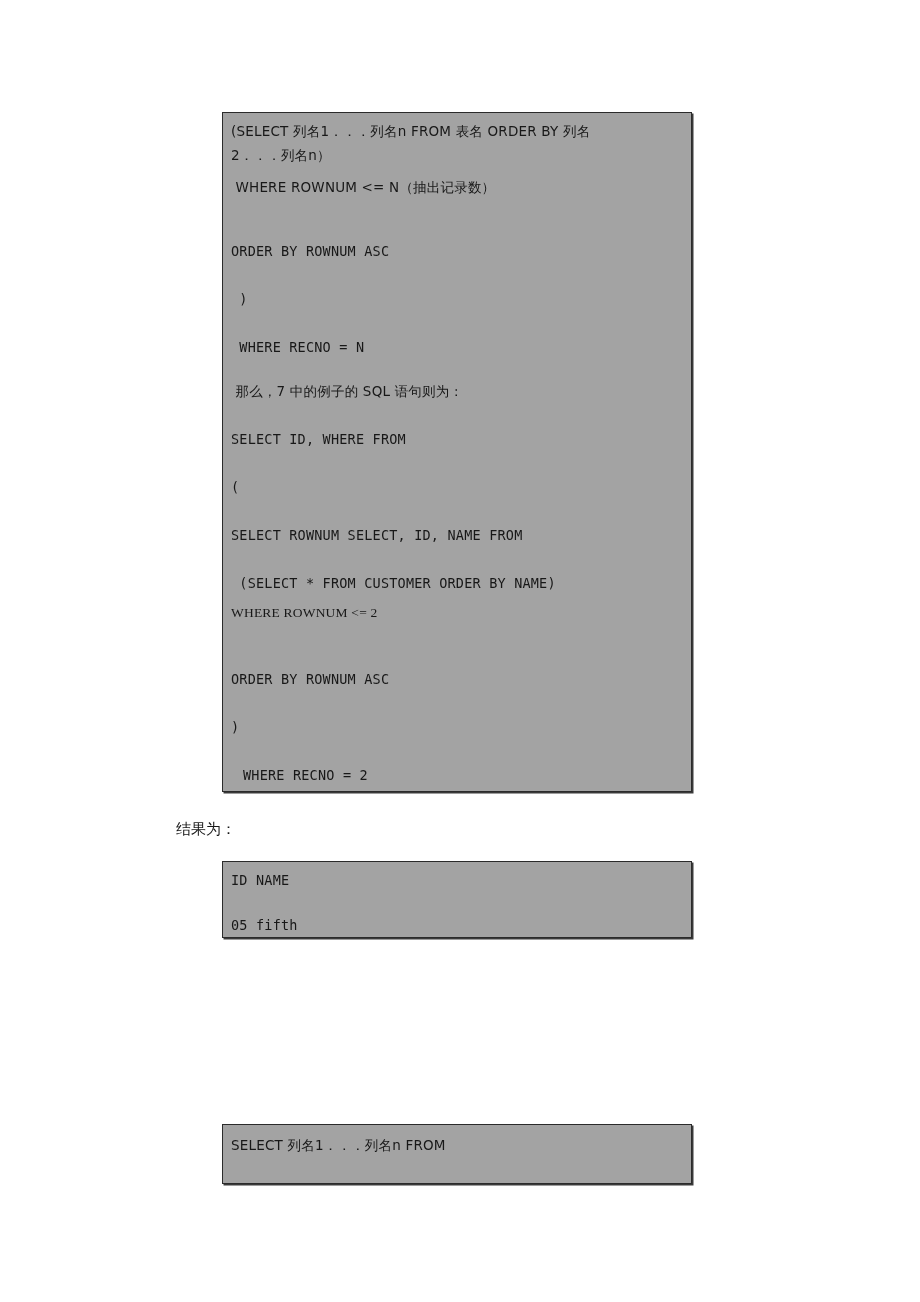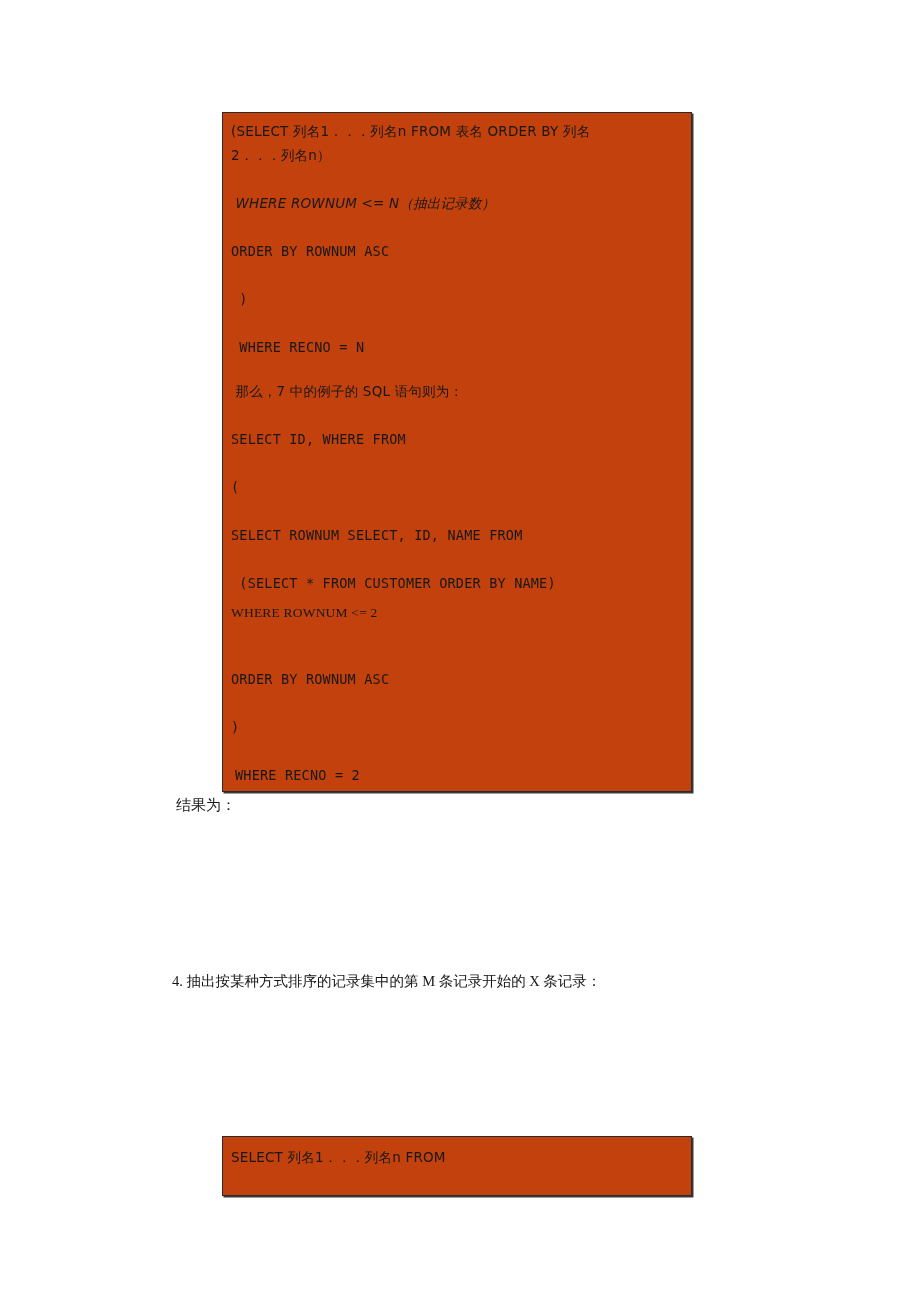--- a/index.html
+++ b/index.html
@@ -22,21 +22,21 @@
     left: 0;
     top: 0;
     width: 920px;
     height: 1302px;
     background: #ffffff;
   }
 
   
   .codebox {
     position: absolute;
-    background: #c2410c;
+    background: #a3a3a3;
     border: 1px solid #2b2b2b;
     box-sizing: border-box;
     box-shadow: 1.5px 1.5px 0 #3a3a3a;
   }
   .codebox .lines {
     padding: 0;
     margin: 0;
   }
   .code-line {
     font-family: "DejaVu Sans Mono", "Liberation Mono", monospace;
@@ -64,34 +64,33 @@
     top: 861px;
     width: 470px;
     height: 77px;
   }
   
   #box-sql-paged {
     left: 222px;
     top: 1124px;
     width: 470px;
     height: 60px;
-    margin-top: 12px;
   }
 
   
   .prose {
     position: absolute;
     font-family: "Liberation Serif", "DejaVu Serif", serif;
     font-size: 14.5px;
     line-height: 26px;
     color: #161616;
   }
   #label-result {
     left: 176px;
-    top: 792px;
+    top: 816px;
     font-size: 15px;
   }
   #para-heading {
     left: 172px;
     top: 968px;
     font-size: 14.5px;
     white-space: nowrap;
   }
   #para-body {
     left: 120px;
@@ -107,40 +106,45 @@
 </style>
 </head>
 <body>
 
 <div class="page">
 
   <div class="codebox" id="box-sql-main">
     <div class="lines">
         <div class="code-line cjk" style="top: 12px; left: 8px;">(SELECT 列名1．．．列名n FROM 表名 ORDER BY 列名</div>
         <div class="code-line cjk" style="top: 36px; left: 8px;">2．．．列名n）</div>
-        <div class="code-line cjk" style="top: 84px; left: 8px; font-style: italic;"> WHERE ROWNUM &lt;= N（抽出记录数）</div>
+        <div class="code-line cjk" style="top: 68px; left: 8px;"> WHERE ROWNUM &lt;= N（抽出记录数）</div>
         <div class="code-line" style="top: 132px; left: 8px;">ORDER BY ROWNUM ASC</div>
         <div class="code-line" style="top: 180px; left: 8px;"> )</div>
         <div class="code-line" style="top: 228px; left: 8px;"> WHERE RECNO = N</div>
         <div class="code-line cjk" style="top: 272px; left: 8px;"> 那么，7 中的例子的 SQL 语句则为：</div>
         <div class="code-line" style="top: 320px; left: 8px;">SELECT ID, WHERE FROM</div>
         <div class="code-line" style="top: 368px; left: 8px;">(</div>
         <div class="code-line" style="top: 416px; left: 8px;">SELECT ROWNUM SELECT, ID, NAME FROM</div>
         <div class="code-line" style="top: 464px; left: 8px;"> (SELECT * FROM CUSTOMER ORDER BY NAME)</div>
         <div class="code-line" style="top: 493px; left: 8px; font-family: Liberation Serif, serif;">WHERE ROWNUM &lt;= 2</div>
         <div class="code-line" style="top: 560px; left: 8px;">ORDER BY ROWNUM ASC</div>
         <div class="code-line" style="top: 608px; left: 8px;">)</div>
-        <div class="code-line" style="top: 656px; left: 12px;">WHERE RECNO = 2</div>
+        <div class="code-line" style="top: 656px; left: 20px;">WHERE RECNO = 2</div>
       </div>
   </div>
 
   <div class="prose" id="label-result">结果为：</div>
 
+  <div class="codebox" id="box-result">
+    <div class="lines">
+        <div class="code-line" style="top: 12px; left: 8px;">ID NAME</div>
+        <div class="code-line" style="top: 57px; left: 8px;">05 fifth</div>
+      </div>
+  </div>
 
-  <div class="prose" id="para-heading">4. 抽出按某种方式排序的记录集中的第 M 条记录开始的 X 条记录：</div>
 
 
   <div class="codebox" id="box-sql-paged">
     <div class="lines">
         <div class="code-line cjk" style="top: 14px; left: 8px;">SELECT 列名1．．．列名n FROM</div>
       </div>
   </div>
 
 </div>
 

